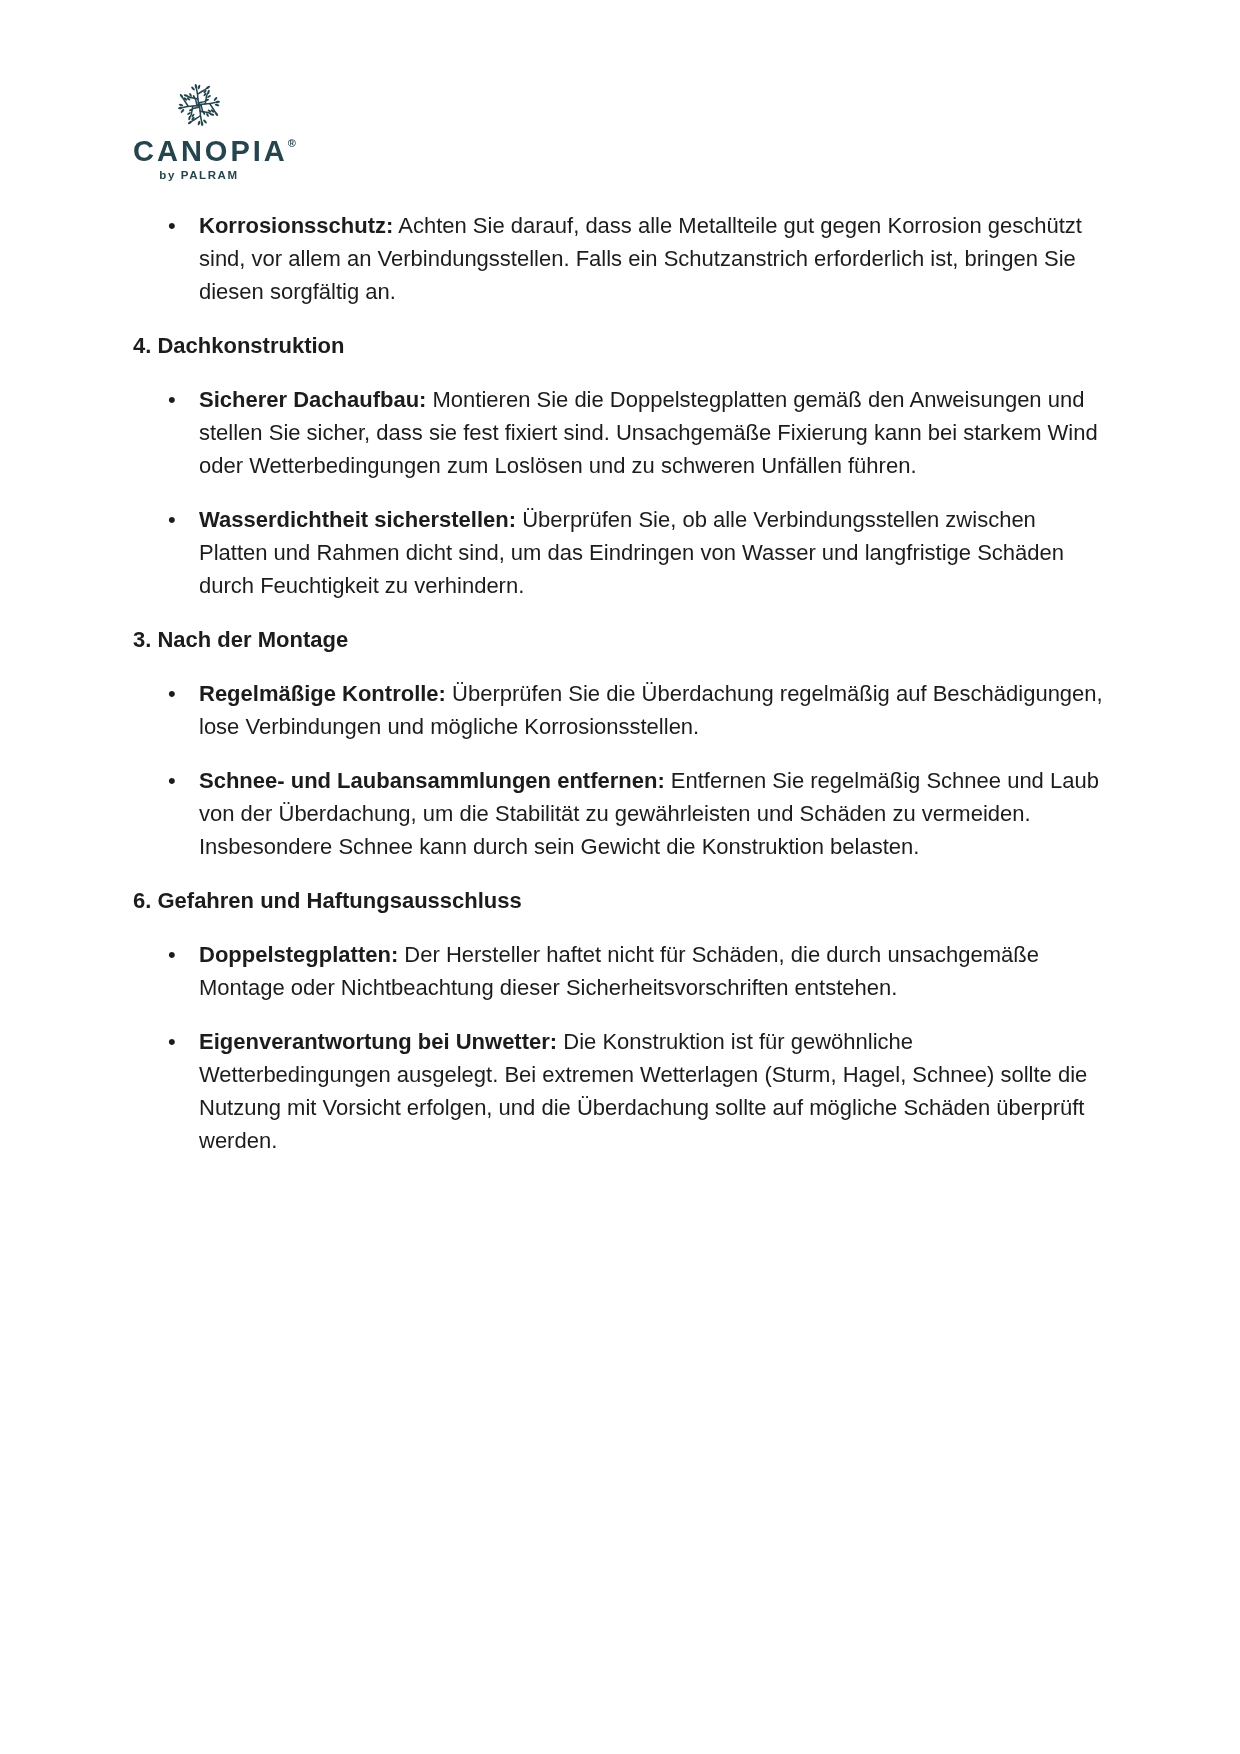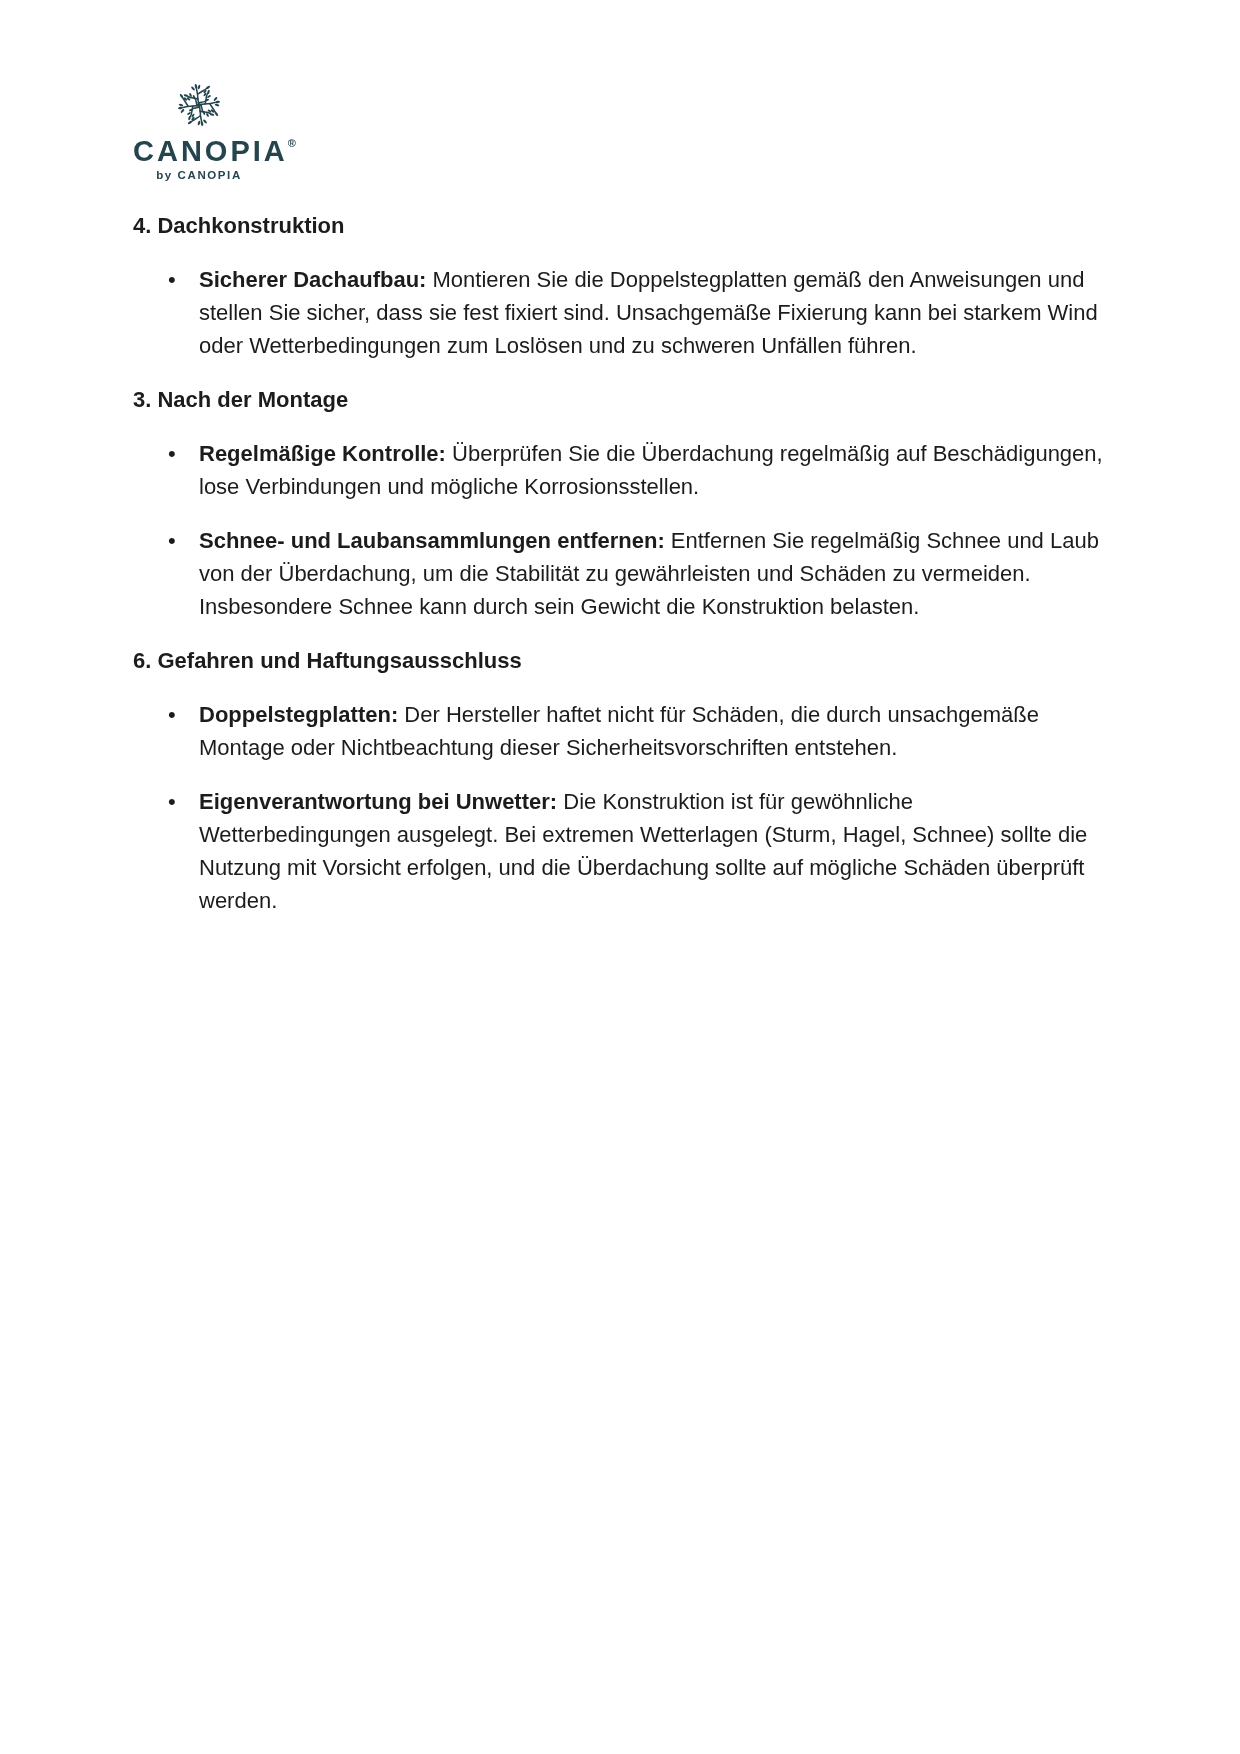--- a/index.html
+++ b/index.html
@@ -116,31 +116,41 @@
             <ellipse cx="66" cy="40" rx="2" ry="4.2" transform="rotate(70 66 40)"></ellipse>
           </g>
         </g>
       </defs>
       <use href="#qbranch"></use>
       <use href="#qbranch" transform="rotate(90 50 50)"></use>
       <use href="#qbranch" transform="rotate(180 50 50)"></use>
       <use href="#qbranch" transform="rotate(270 50 50)"></use>
     </svg>
     <div class="brand-line"><span>CANOPIA</span><sup>®</sup></div>
-    <div class="byline">by CANOPIA</div>
+    <div class="byline">by PALRAM</div>
   </div>
 
   <div class="content">
 
+    <ul class="bullet-list">
+      <li class="bullet-item">
+        <span class="bullet-label">Korrosionsschutz:</span>
+        <span>Achten Sie darauf, dass alle Metallteile gut gegen Korrosion geschützt sind, vor allem an Verbindungsstellen. Falls ein Schutzanstrich erforderlich ist, bringen Sie diesen sorgfältig an.</span>
+      </li>
+    </ul>
 
     <h2 class="section-heading">4. Dachkonstruktion</h2>
     <ul class="bullet-list">
       <li class="bullet-item">
         <span class="bullet-label">Sicherer Dachaufbau:</span>
         <span>Montieren Sie die Doppelstegplatten gemäß den Anweisungen und stellen Sie sicher, dass sie fest fixiert sind. Unsachgemäße Fixierung kann bei starkem Wind oder Wetterbedingungen zum Loslösen und zu schweren Unfällen führen.</span>
+      </li>
+      <li class="bullet-item">
+        <span class="bullet-label">Wasserdichtheit sicherstellen:</span>
+        <span>Überprüfen Sie, ob alle Verbindungsstellen zwischen Platten und Rahmen dicht sind, um das Eindringen von Wasser und langfristige Schäden durch Feuchtigkeit zu verhindern.</span>
       </li>
     </ul>
 
     <h2 class="section-heading">3. Nach der Montage</h2>
     <ul class="bullet-list">
       <li class="bullet-item">
         <span class="bullet-label">Regelmäßige Kontrolle:</span>
         <span>Überprüfen Sie die Überdachung regelmäßig auf Beschädigungen, lose Verbindungen und mögliche Korrosionsstellen.</span>
       </li>
       <li class="bullet-item">

